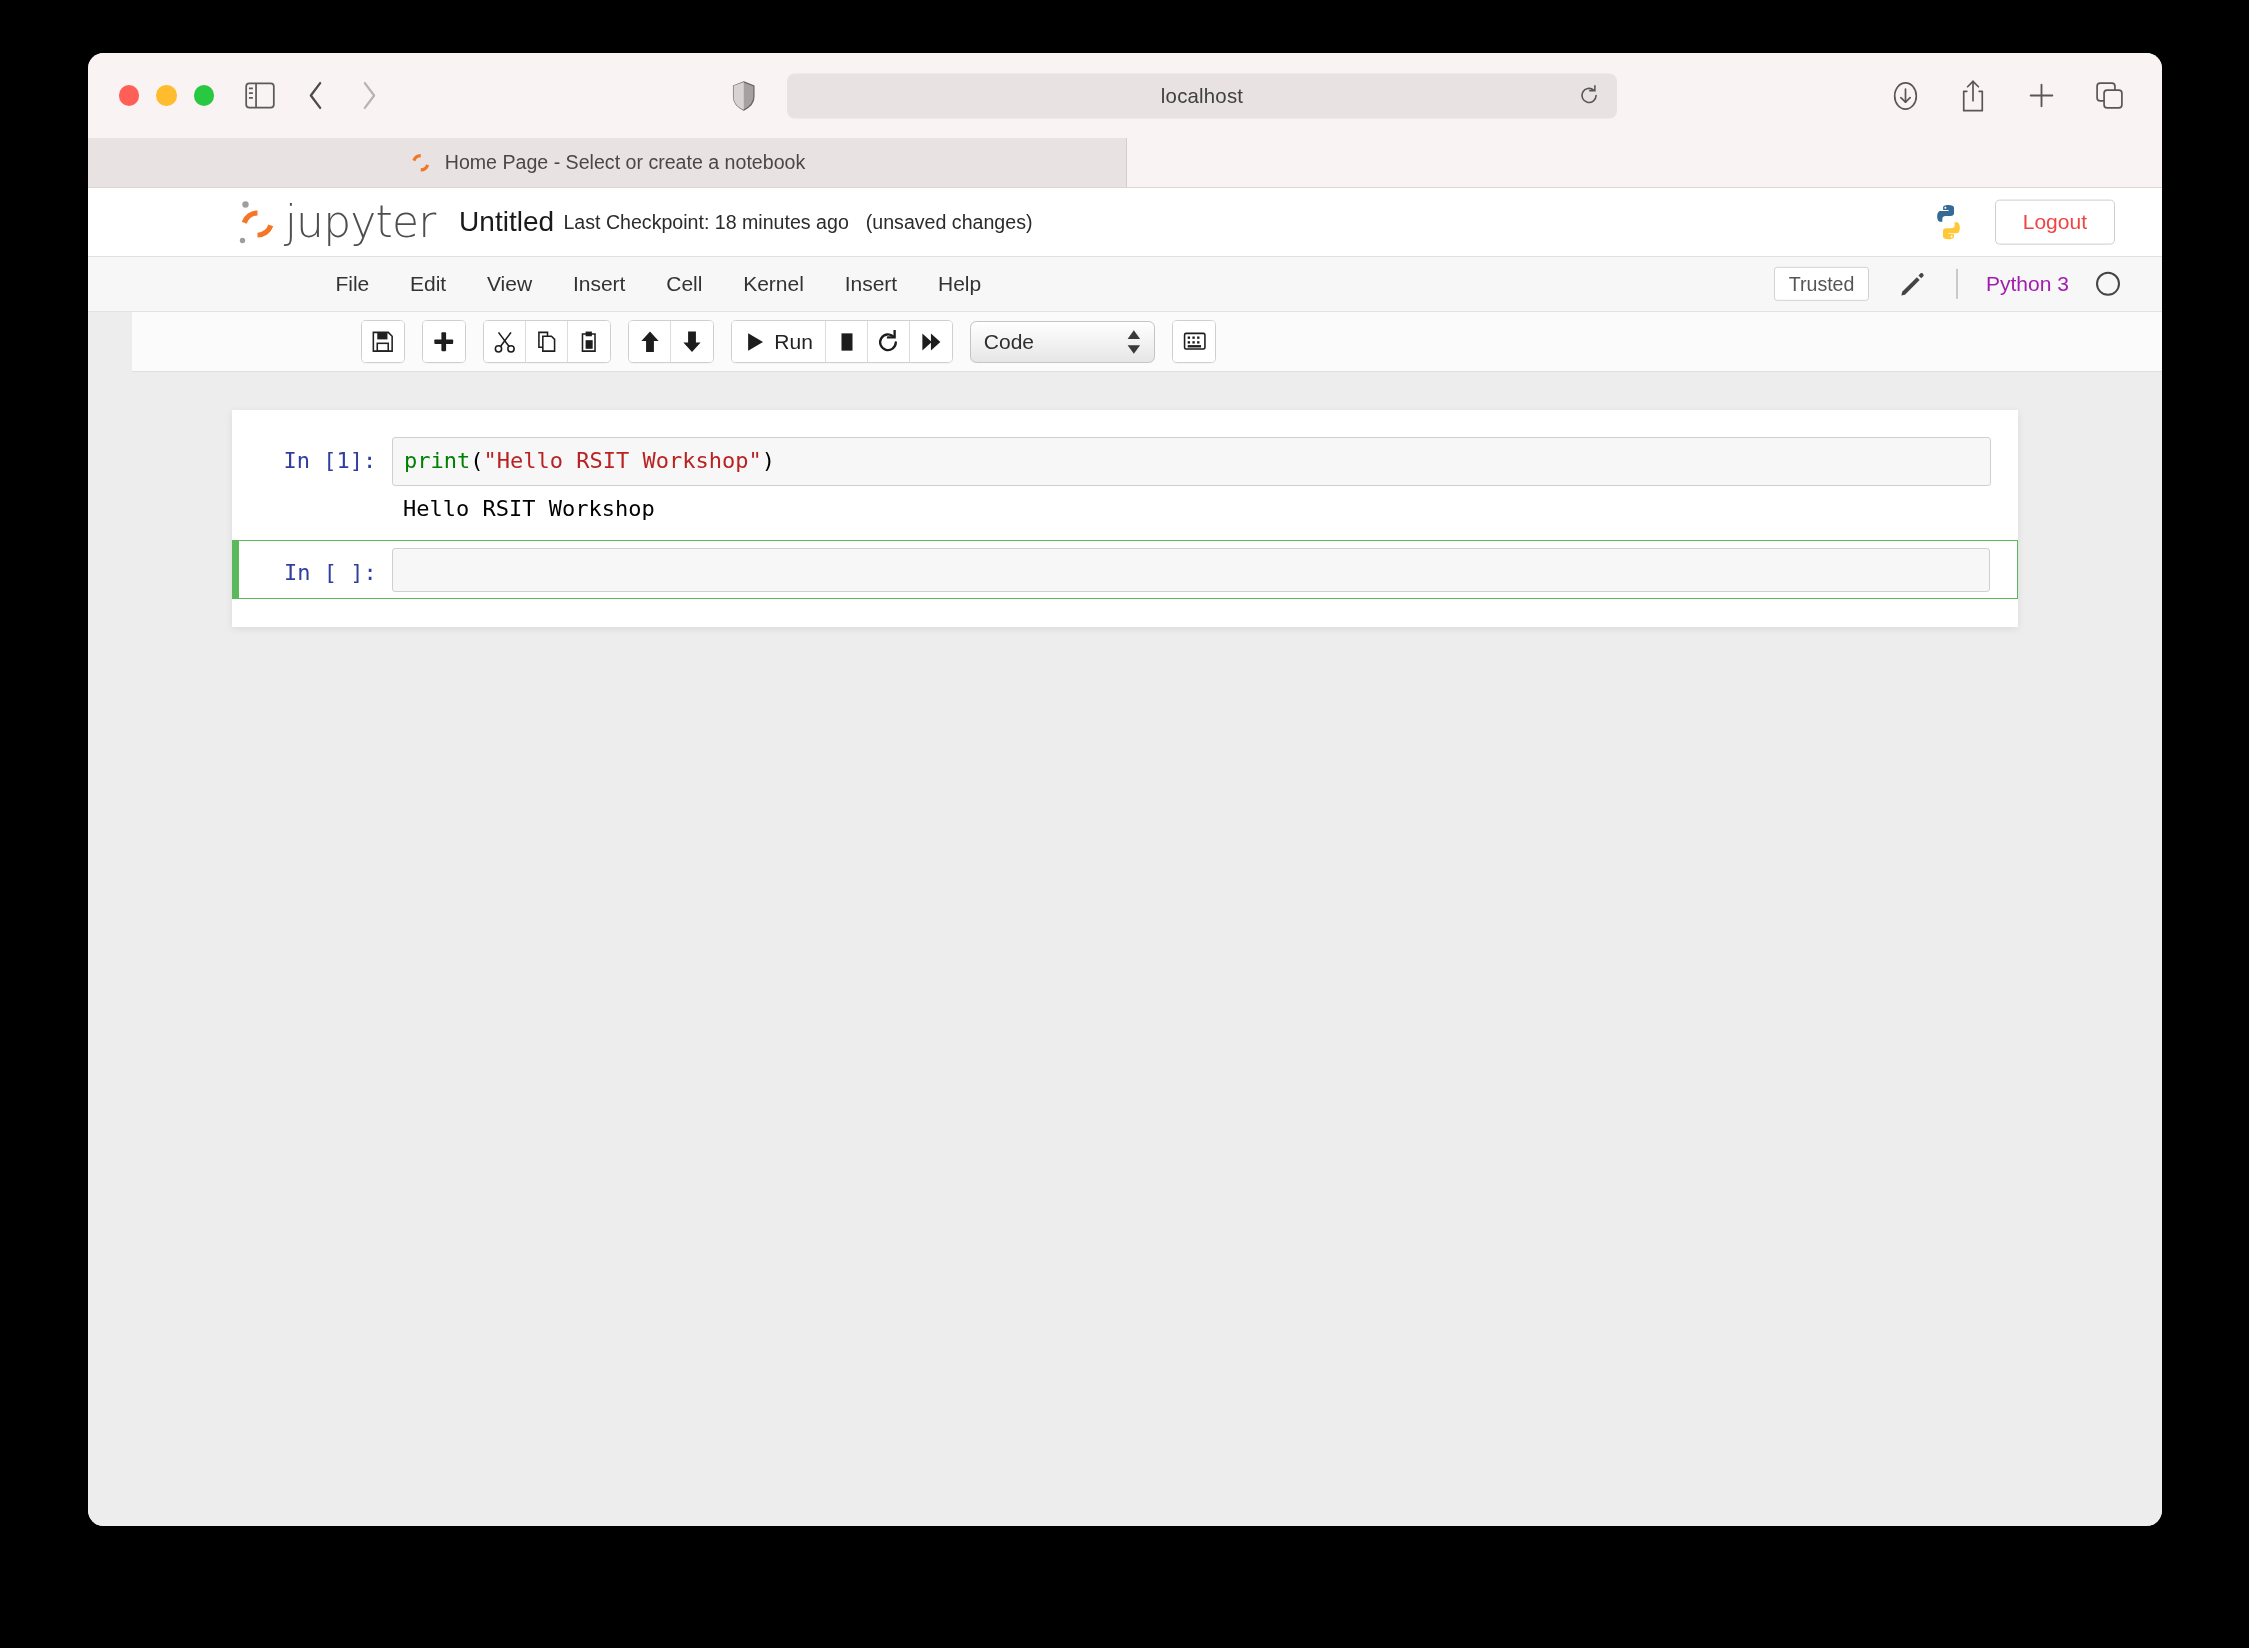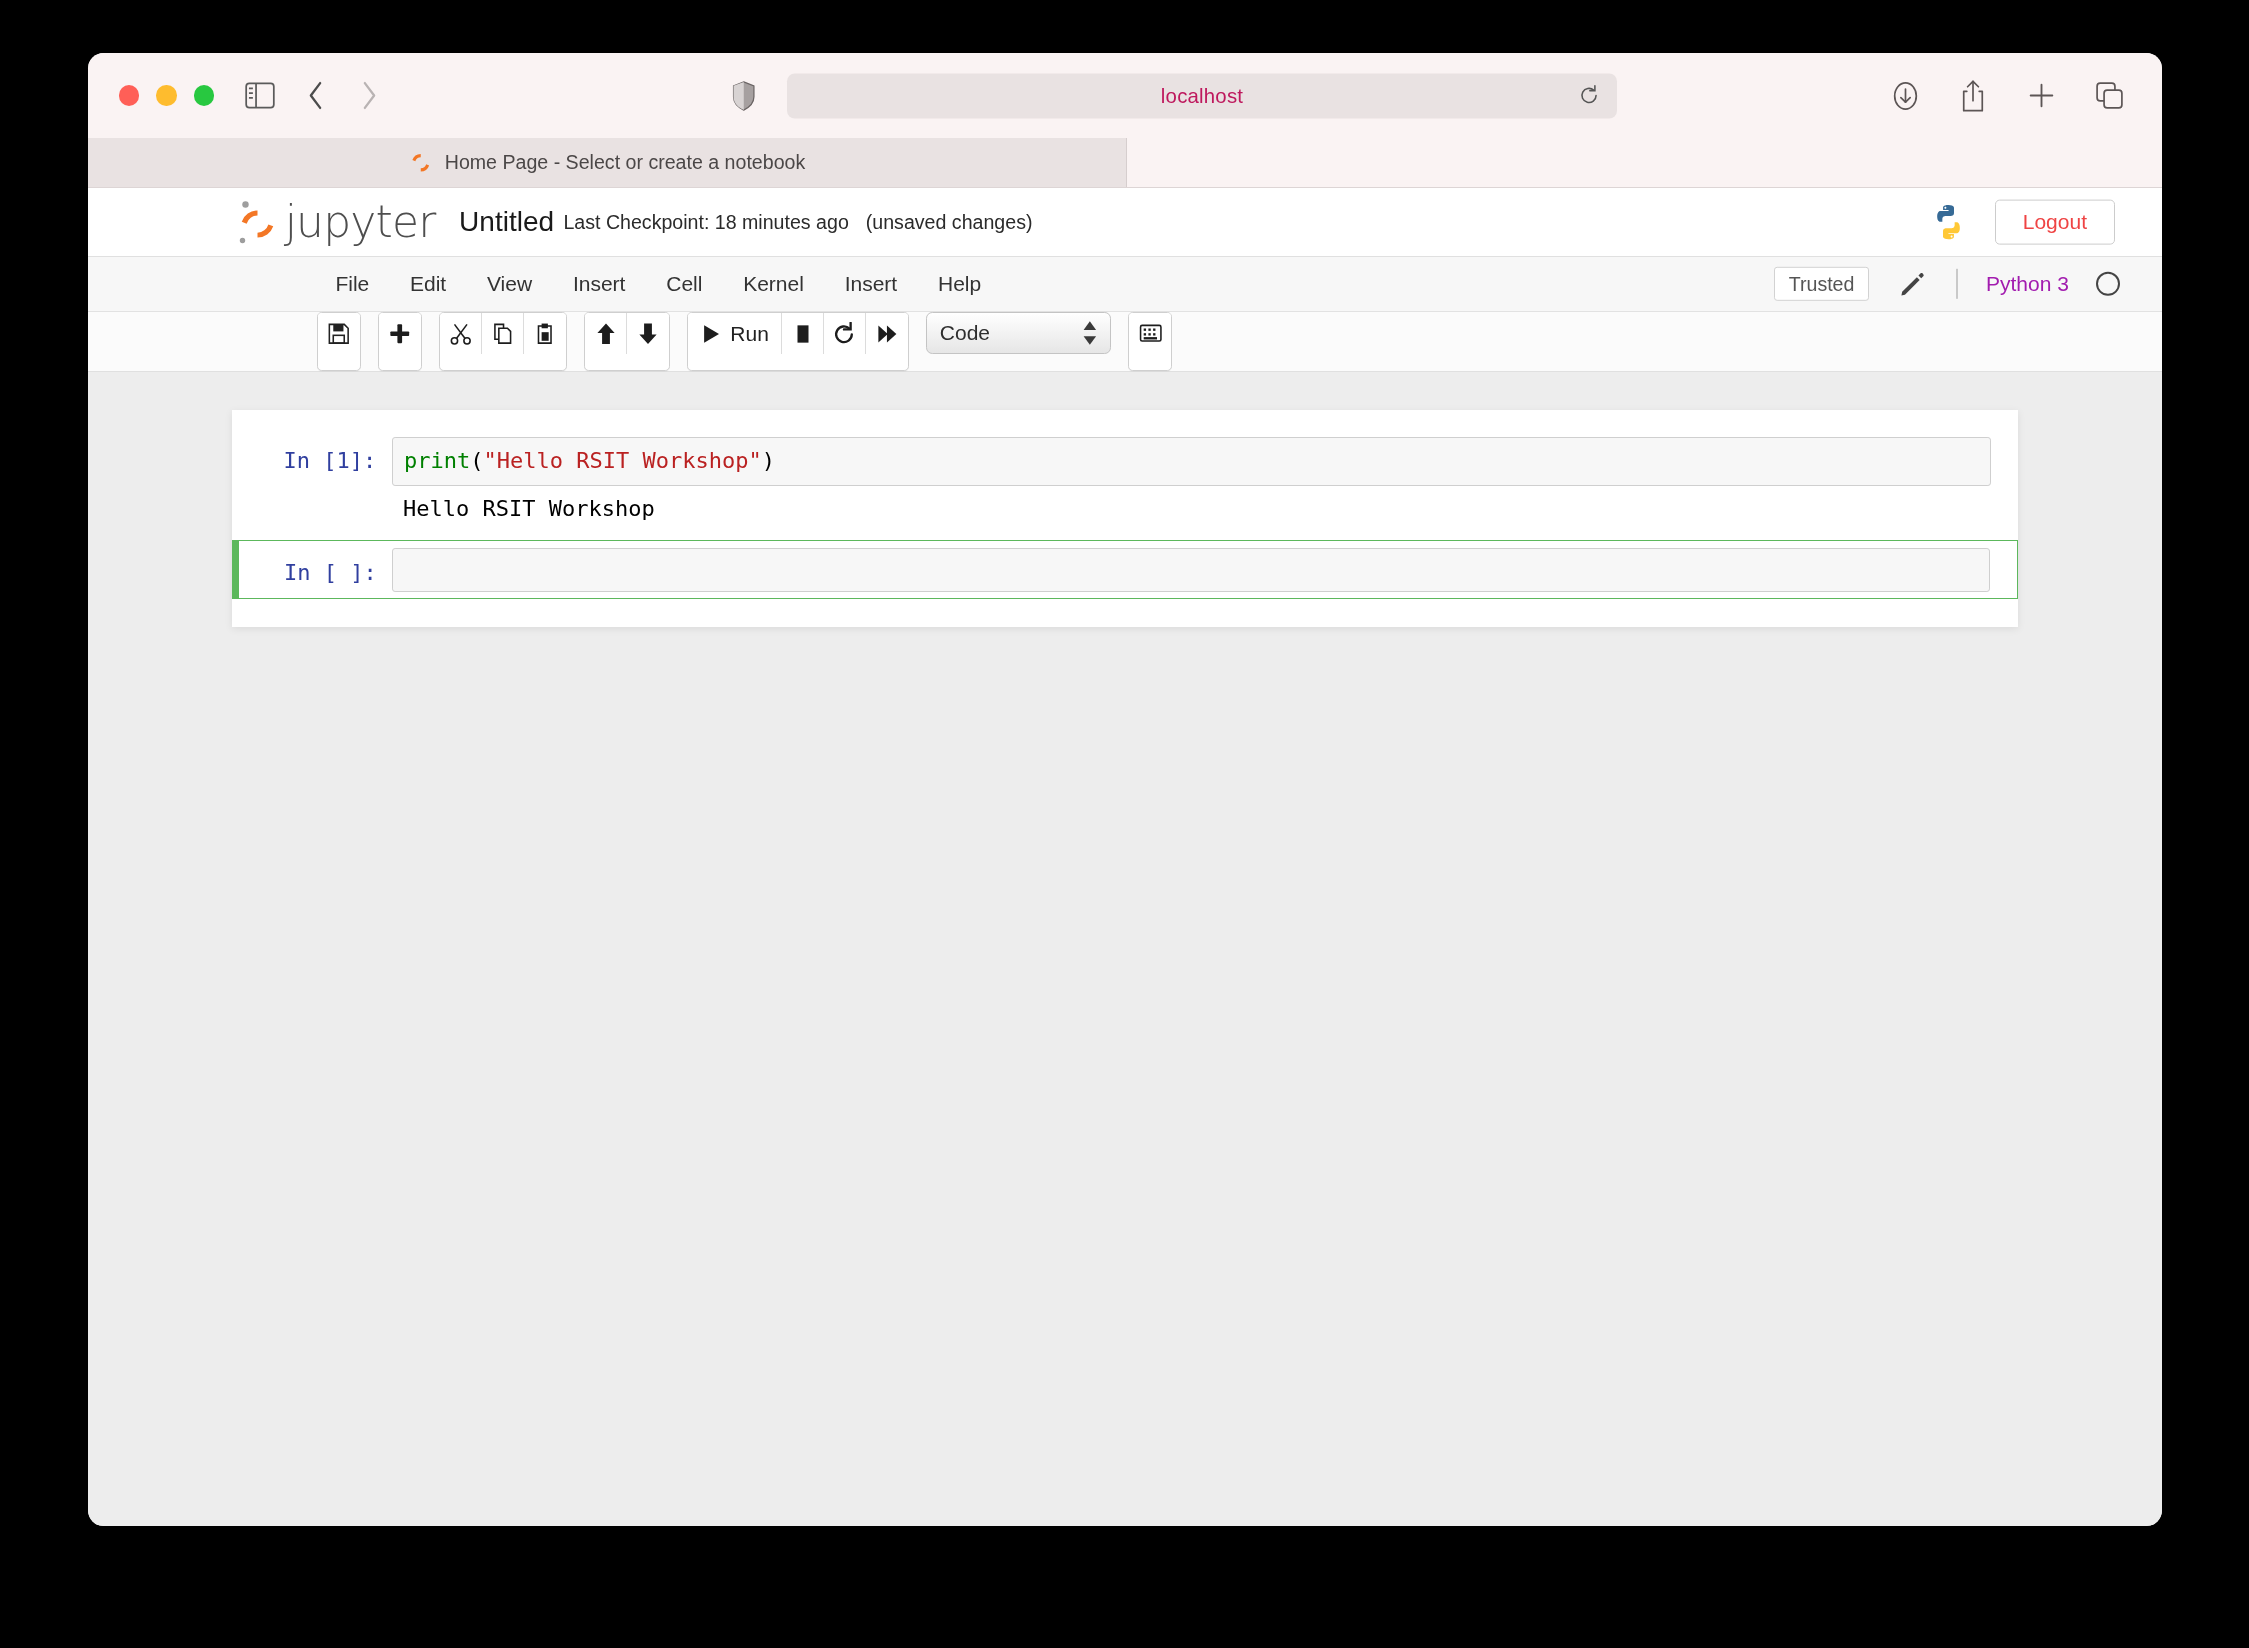--- a/index.html
+++ b/index.html
@@ -79,21 +79,21 @@
     width: 830px;
     height: 45px;
     background: #e9e2e2;
     border-radius: 7.8px;
     display: flex;
     align-items: center;
     justify-content: center;
   }
   .address-text {
     font-size: 20.4px;
-    color: #be185d;
+    color: #404040;
     letter-spacing: 0.2px;
   }
   .reload-icon {
     position: absolute;
     right: 17px;
     top: 50%;
     transform: translateY(-50%);
     width: 22px; height: 22px;
     color: #555;
   }
@@ -252,23 +252,25 @@
     border-radius: 50%;
     margin-left: 15.7px;
   }
 
   
   .toolbar {
     height: 60px;
     background: #fbfbfb;
     border-bottom: 0.8px solid #e0e0e0;
     display: flex;
+    align-items: center;
     padding-left: 229px;
     box-sizing: border-box;
     gap: 17px;
+    margin-left: 44px;
   }
   .btn-group {
     display: flex;
     border: 0.8px solid #cfcfcf;
     border-radius: 4.7px;
     overflow: hidden;
     background: #fff;
     box-shadow: 0 0.8px 0 rgba(0,0,0,0.03);
   }
   .tb-btn {

